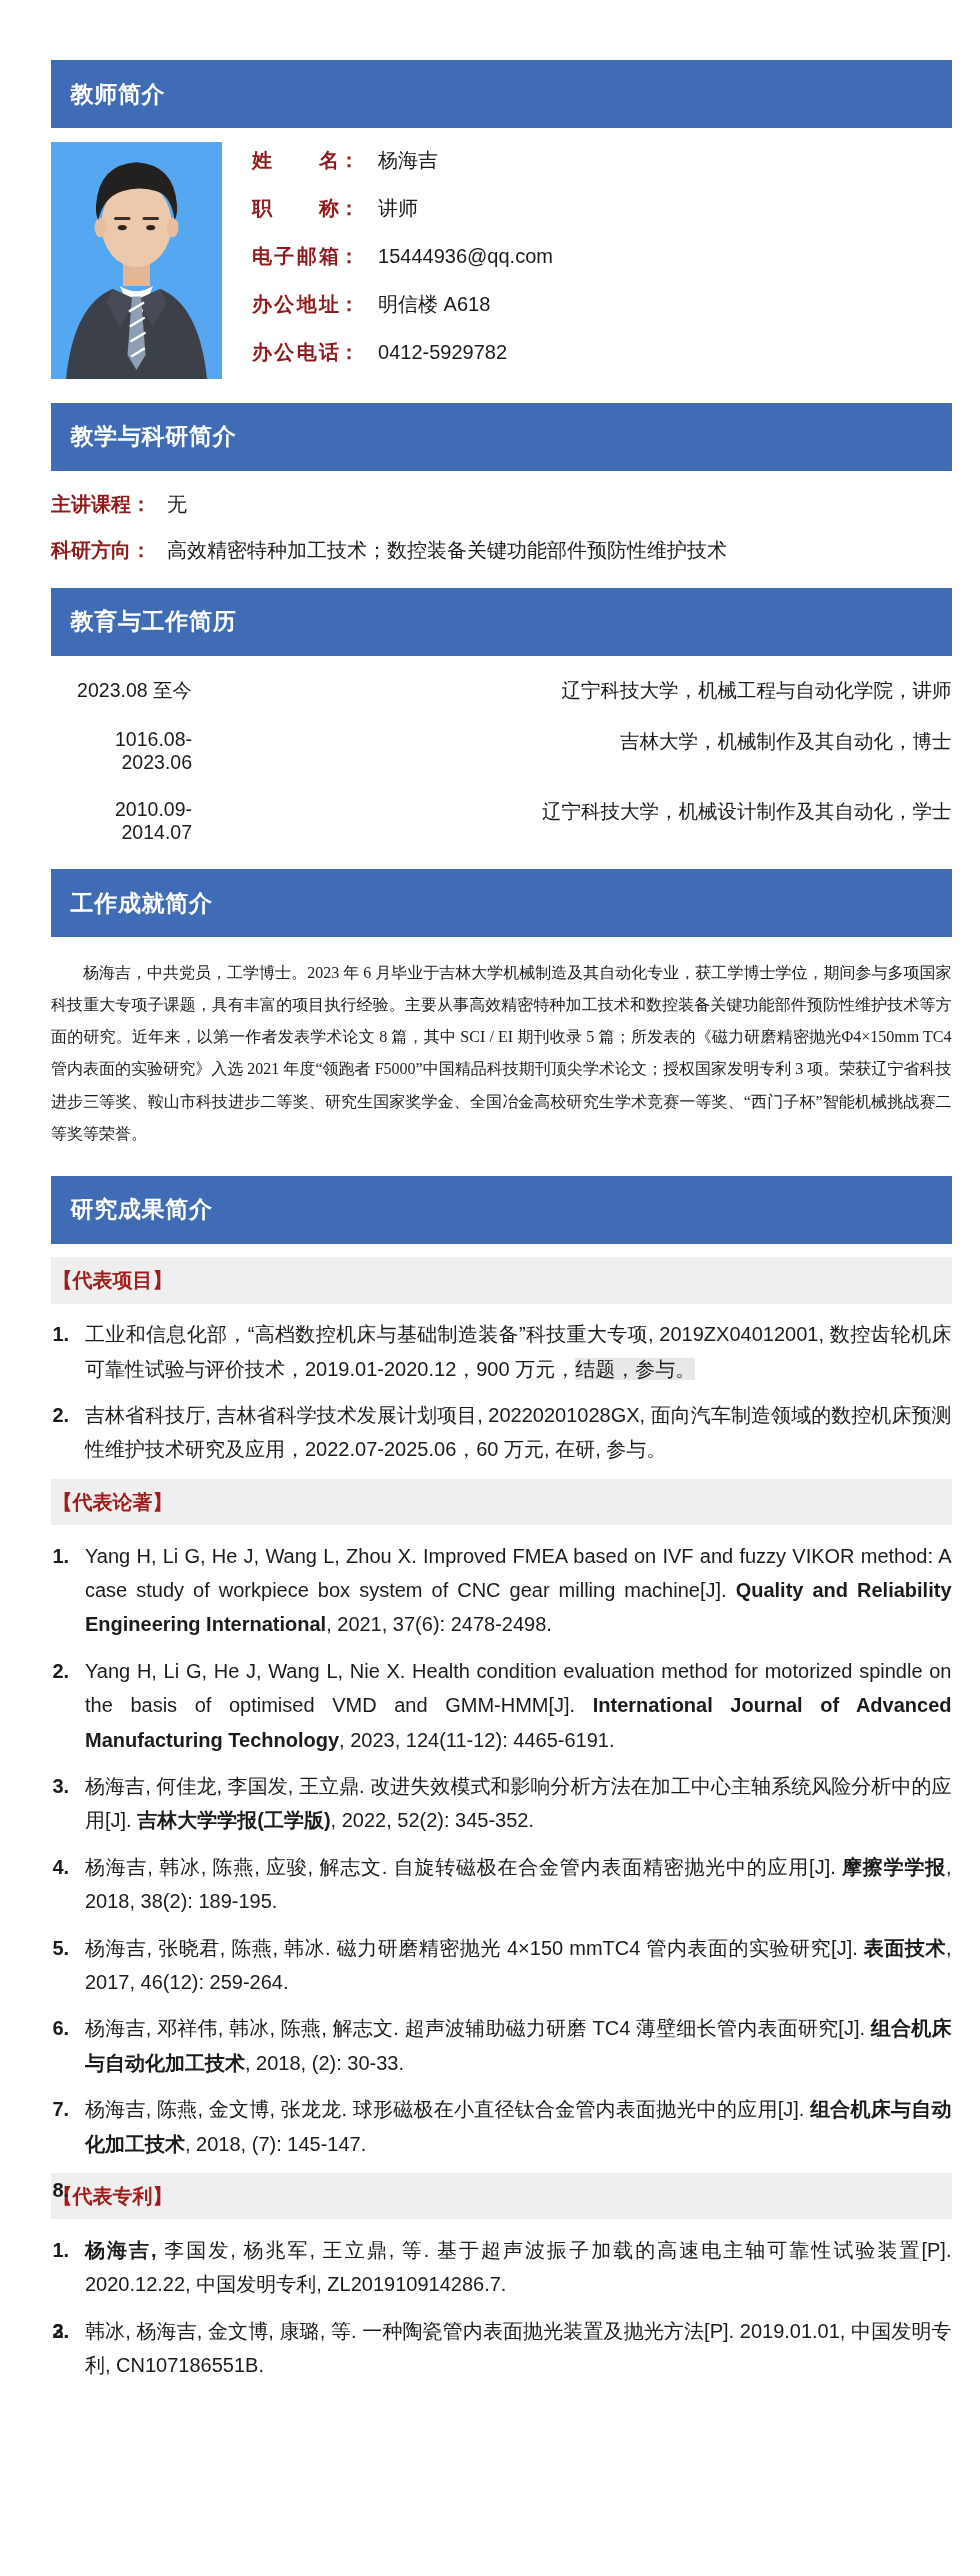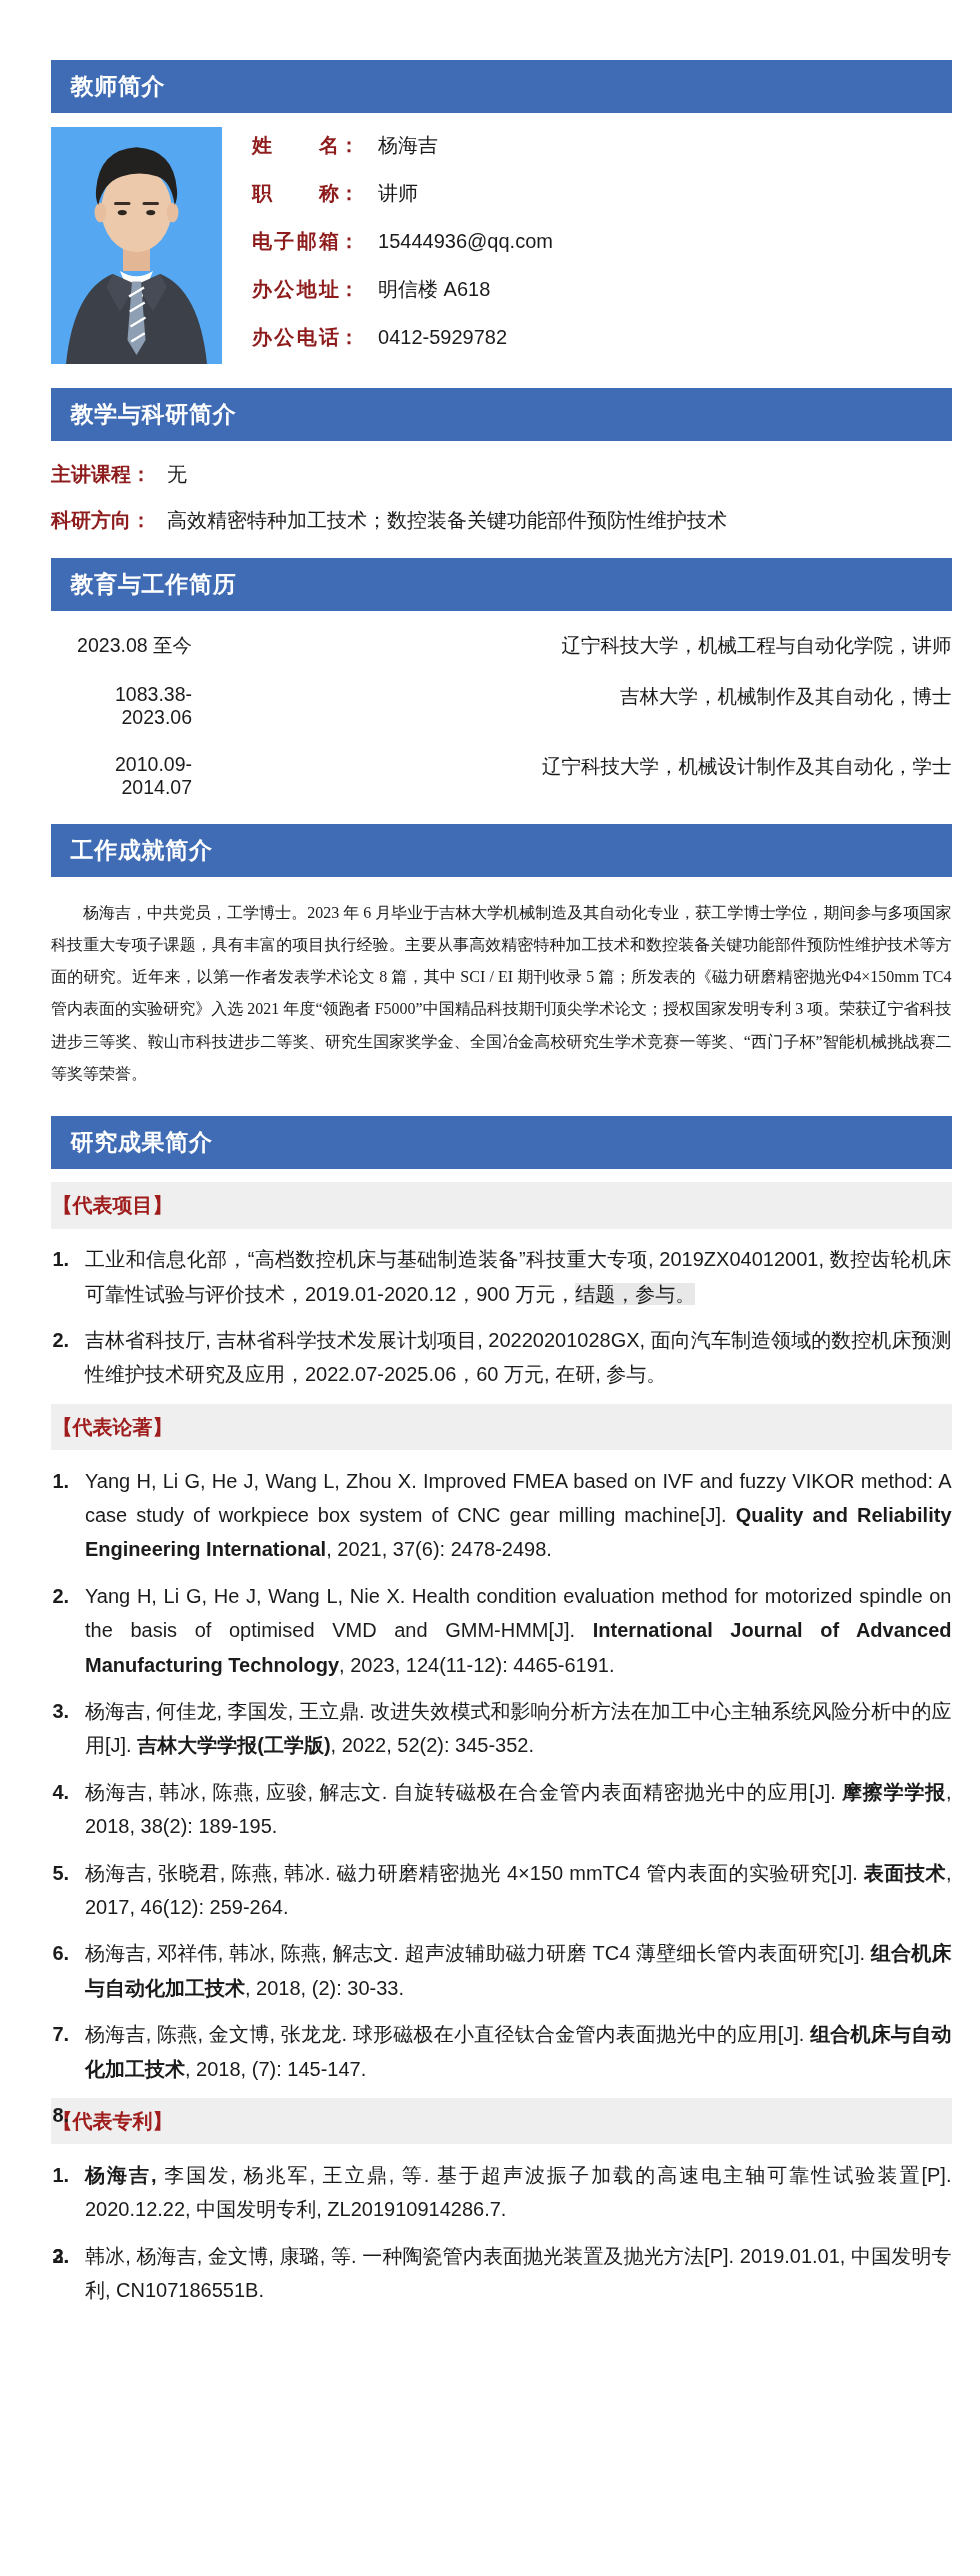--- a/index.html
+++ b/index.html
@@ -16,21 +16,21 @@
   body{
     width:980px;
     font-family:"Liberation Sans","DejaVu Sans",sans-serif;
     color:var(--text);
   }
   .page{width:980px;padding:60px 28.5px 34px 51px;}
 
   
   .banner{
     background:var(--accent-blue);
-    height:53px;
+    height:68px;
     display:flex;align-items:center;
     padding-left:19.5px;
     margin:0 0 13.5px 0;
   }
   .banner-title{
     color:#ffffff;font-size:23px;font-weight:bold;letter-spacing:0.7px;
   }
 
   
   .profile{display:flex;gap:30px;margin:10.5px 0 16.5px 0;}
@@ -166,21 +166,21 @@
   <header class="banner">
     <span class="banner-title">教育与工作简历</span>
   </header>
 
   <div class="edu-rows" id="education-rows">
       <div class="edu-row">
     <span class="edu-period">2023.08 至今</span>
     <span class="edu-detail">辽宁科技大学，机械工程与自动化学院，讲师</span>
   </div>
       <div class="edu-row">
-    <span class="edu-period">1083.38-2023.06</span>
+    <span class="edu-period">1016.08-2023.06</span>
     <span class="edu-detail">吉林大学，机械制作及其自动化，博士</span>
   </div>
       <div class="edu-row">
     <span class="edu-period">2010.09-2014.07</span>
     <span class="edu-detail">辽宁科技大学，机械设计制作及其自动化，学士</span>
   </div>
     </div>
 
   <header class="banner">
     <span class="banner-title">工作成就简介</span>

